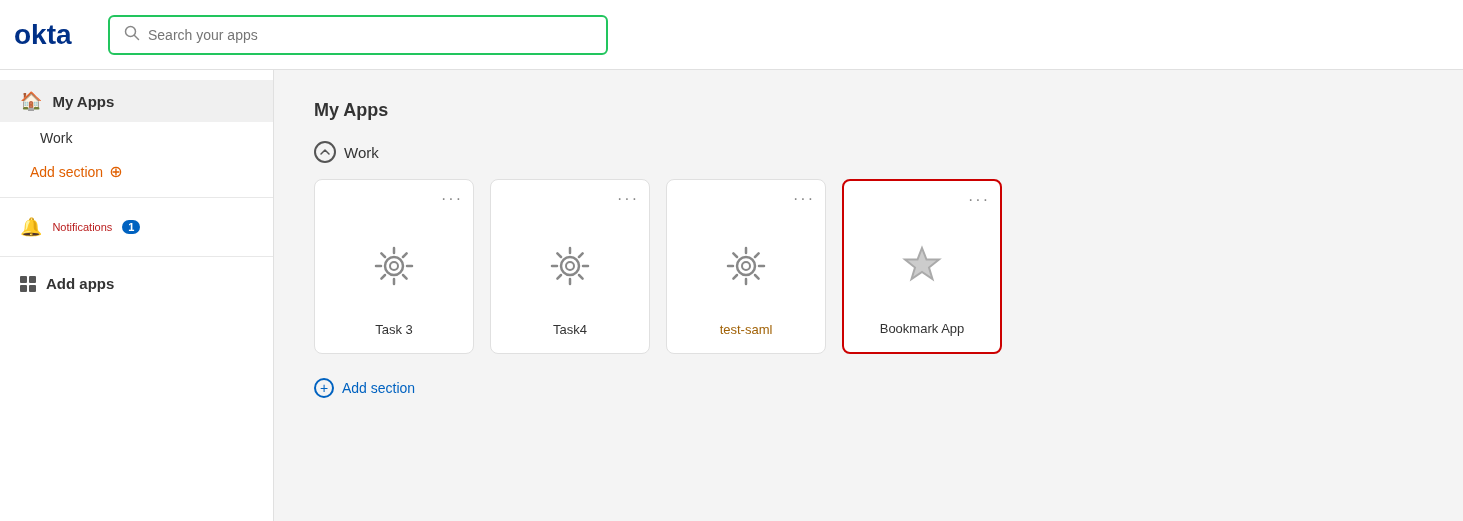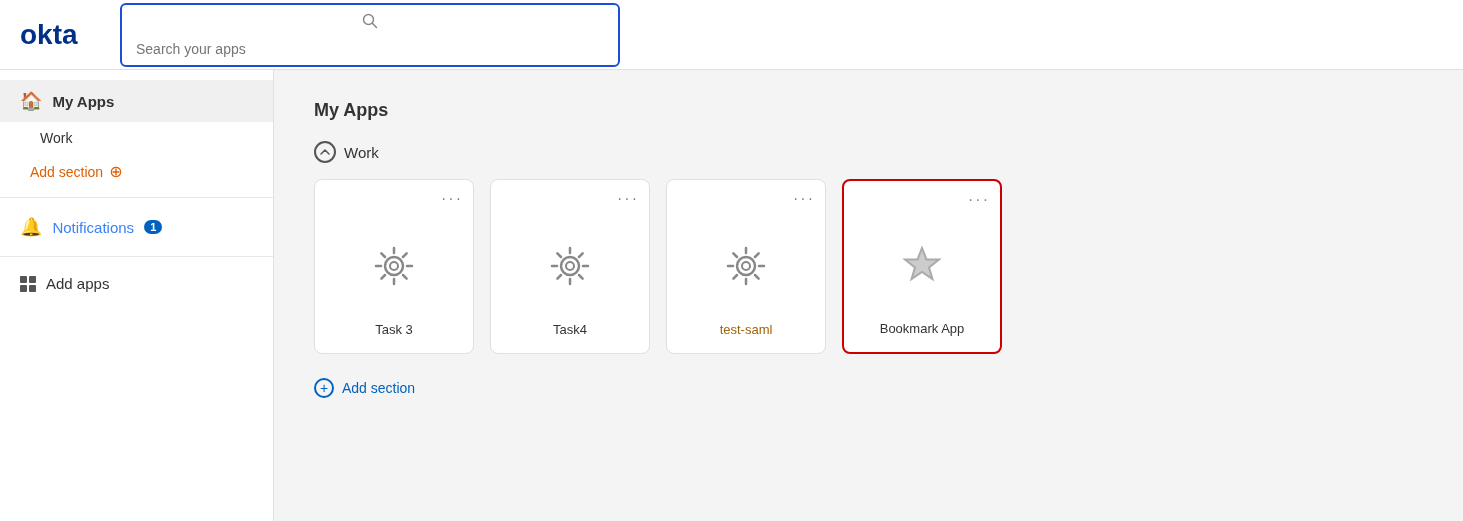--- a/index.html
+++ b/index.html
@@ -5,40 +5,39 @@
     * { box-sizing: border-box; margin: 0; padding: 0; }
     body { font-family: -apple-system, BlinkMacSystemFont, 'Segoe UI', Arial, sans-serif; background: #f4f4f4; display: flex; flex-direction: column; height: 521px; overflow: hidden; }
 
     
     .header {
       background: #fff;
       border-bottom: 1px solid #e0e0e0;
       height: 70px;
       display: flex;
       align-items: center;
-      padding: 0 20px;
-      gap: 20px;
+      padding: 0 14px;
+      gap: 14px;
       flex-shrink: 0;
       z-index: 10;
     }
     .logo {
       width: 80px;
       flex-shrink: 0;
     }
     .logo svg { width: 80px; height: 30px; }
     .search-bar {
       display: flex;
       align-items: center;
-      border: 2px solid #1d4ed8;
+      border: 2px solid #22c55e;
       border-radius: 6px;
       padding: 8px 14px;
       width: 500px;
       background: #fff;
       gap: 8px;
-      flex-direction: column;
     }
     .search-bar input {
       border: none;
       outline: none;
       font-size: 14px;
       color: #333;
       width: 100%;
       background: transparent;
     }
     .search-icon-svg { color: #888; flex-shrink: 0; }
@@ -103,20 +102,21 @@
       font-weight: 600;
     }
     .add-apps-item {
       display: flex;
       align-items: center;
       padding: 10px 20px;
       gap: 10px;
       cursor: pointer;
       font-size: 15px;
       color: #333;
+      font-weight: bold;
     }
 
     
     .main-content {
       flex: 1;
       background: #f4f4f4;
       padding: 30px 40px;
       overflow-y: auto;
     }
     .section-title {
@@ -268,21 +268,21 @@
 
     <div class="add-section-link">
       <span>Add section</span>
       <span style="font-size:16px;">⊕</span>
     </div>
 
     <hr class="sidebar-divider">
 
     <div class="notification-item">
       <span style="font-size:18px; color:#555;">🔔</span>
-      <span style="font-size:15px; color:#3b82f6;">Notifications</span>
+      <span style="font-size:11px; color:#b91c1c;">Notifications</span>
       <span class="notification-badge">1</span>
     </div>
 
     <hr class="sidebar-divider">
 
     <div class="add-apps-item">
       <span>
         <div class="grid-icon">
           <span></span>
             <span></span>

